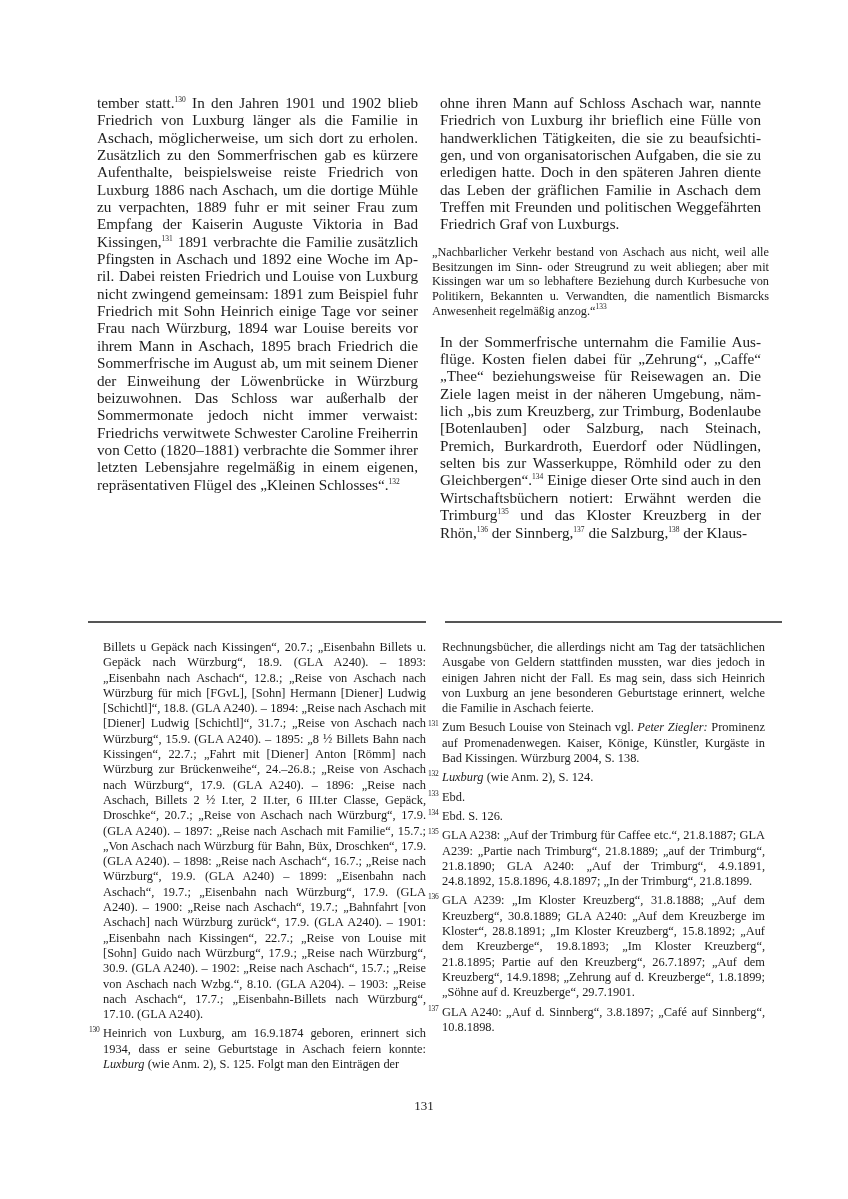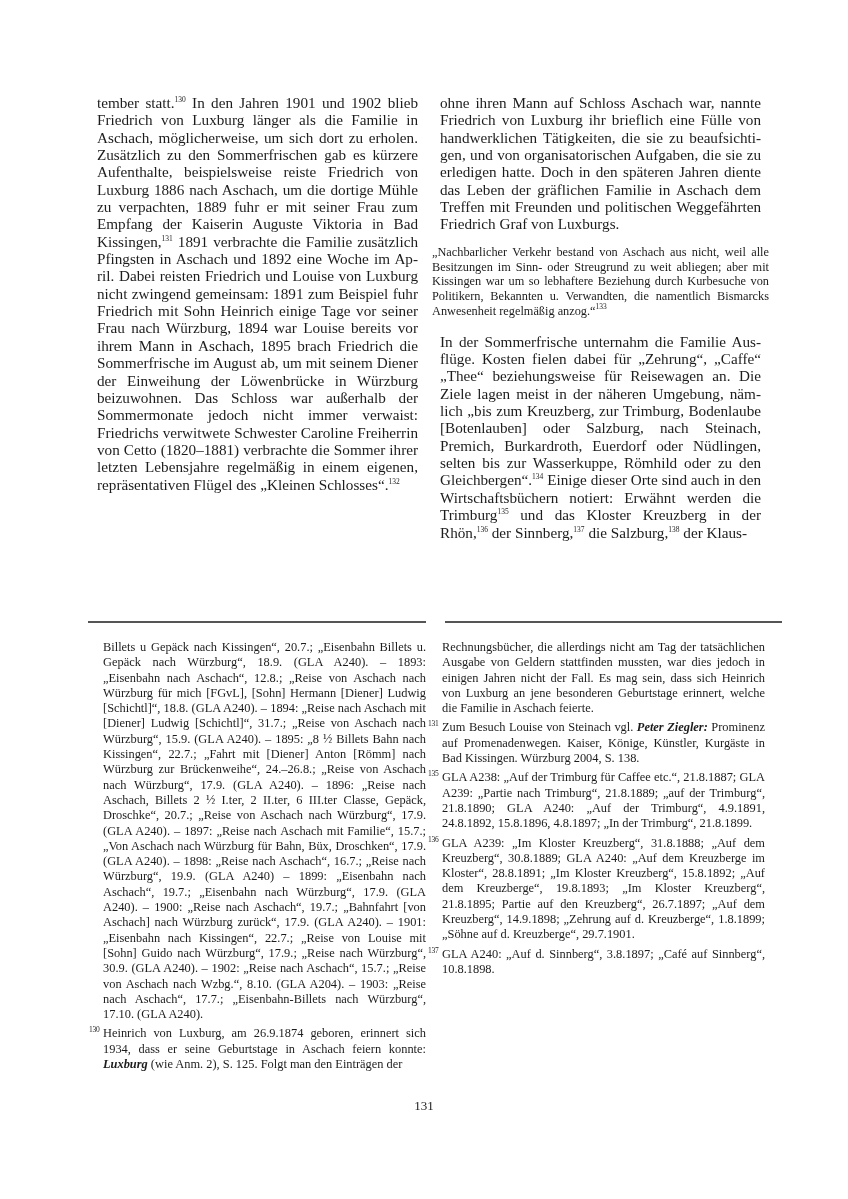--- a/index.html
+++ b/index.html
@@ -14,43 +14,46 @@
   .rule { position:absolute; top:621px; height:1.5px; background:#555; }
   #rule-left { left:88px; width:338px; }
   #rule-right { left:445px; width:337px; }
   .fn-col { font-size:12.4px; line-height:15.3px; }
   #fn-left { left:89px; top:640px; width:337px; }
   #fn-right { left:428px; top:640px; width:337px; }
   .fn { margin:0; padding-left:14px; text-indent:-14px; }
   .fn.cont { padding-left:14px; text-indent:0; }
   .fnnum { font-size:7.5px; vertical-align:5px; display:inline-block; width:14px; text-indent:0; letter-spacing:-0.3px; }
   sup { font-size:7.5px; line-height:0; vertical-align:6px; }
-  i { font-style:italic;font-weight:bold; }
+  i { font-style:italic; }
   #page-number { position:absolute; left:0; width:848px; top:1098px; text-align:center; font-size:13px; }
 </style>
 </head>
 <body>
 
 <div class="col body-col" id="col-left-body">
     <p class="para"><span>tember statt.</span><sup>130</sup><span> In den Jahren 1901 und 1902 blieb Friedrich von Luxburg länger als die Familie in Aschach, möglicherweise, um sich dort zu erholen. Zusätzlich zu den Sommerfrischen gab es kürze­re Aufenthalte, beispielsweise reiste Friedrich von Luxburg 1886 nach Aschach, um die dortige Müh­le zu verpachten, 1889 fuhr er mit seiner Frau zum Empfang der Kaiserin Auguste Viktoria in Bad Kissingen,</span><sup>131</sup><span> 1891 verbrachte die Familie zusätzlich Pfingsten in Aschach und 1892 eine Woche im Ap­ril. Dabei reisten Friedrich und Louise von Lux­burg nicht zwingend gemeinsam: 1891 zum Bei­spiel fuhr Friedrich mit Sohn Heinrich einige Tage vor seiner Frau nach Würzburg, 1894 war Loui­se bereits vor ihrem Mann in Aschach, 1895 brach Friedrich die Sommerfrische im August ab, um mit seinem Diener der Einweihung der Löwenbrücke in Würzburg beizuwohnen. Das Schloss war au­ßerhalb der Sommermonate jedoch nicht immer verwaist: Friedrichs verwitwete Schwester Caro­line Freiherrin von Cetto (1820–1881) verbrachte die Sommer ihrer letzten Lebensjahre regelmäßig in einem eigenen, repräsentativen Flügel des „Klei­nen Schlosses“.</span><sup>132</sup></p>
   </div>
 <div class="col body-col" id="col-right-body">
     <p class="para"><span>ohne ihren Mann auf Schloss Aschach war, nannte Friedrich von Luxburg ihr brieflich eine Fülle von handwerklichen Tätigkeiten, die sie zu beaufsichti­gen, und von organisatorischen Aufgaben, die sie zu erledigen hatte. Doch in den späteren Jahren diente das Leben der gräflichen Familie in Aschach dem Treffen mit Freunden und politischen Wegge­fährten Friedrich Graf von Luxburgs.</span></p>
     <p class="quote"><span>„Nachbarlicher Verkehr bestand von Aschach aus nicht, weil alle Besitzungen im Sinn- oder Streugrund zu weit abliegen; aber mit Kissingen war um so lebhaftere Beziehung durch Kurbesuche von Politikern, Bekannten u. Verwandten, die na­mentlich Bismarcks Anwesenheit regelmäßig anzog.“</span><sup>133</sup></p>
     <p class="para"><span>In der Sommerfrische unternahm die Familie Aus­flüge. Kosten fielen dabei für „Zehrung“, „Caffe“ „Thee“ beziehungsweise für Reisewagen an. Die Ziele lagen meist in der näheren Umgebung, näm­lich „bis zum Kreuzberg, zur Trimburg, Boden­laube [Botenlauben] oder Salzburg, nach Steinach, Premich, Burkardroth, Euerdorf oder Nüdlingen, selten bis zur Wasserkuppe, Römhild oder zu den Gleichbergen“.</span><sup>134</sup><span> Einige dieser Orte sind auch in den Wirtschaftsbüchern notiert: Erwähnt werden die Trimburg</span><sup>135</sup><span> und das Kloster Kreuzberg in der Rhön,</span><sup>136</sup><span> der Sinnberg,</span><sup>137</sup><span> die Salzburg,</span><sup>138</sup><span> der Klaus-</span></p>
   </div>
 
 <div class="rule" id="rule-left"></div>
 <div class="rule" id="rule-right"></div>
 
 <div class="col fn-col" id="fn-left">
     <p class="fn cont"><span>Billets u Gepäck nach Kissingen“, 20.7.; „Eisenbahn Bil­lets u. Gepäck nach Würzburg“, 18.9. (GLA A240). – 1893: „Eisenbahn nach Aschach“, 12.8.; „Reise von Aschach nach Würzburg für mich [FGvL], [Sohn] Hermann [Die­ner] Ludwig [Schichtl]“, 18.8. (GLA A240). – 1894: „Rei­se nach Aschach mit [Diener] Ludwig [Schichtl]“, 31.7.; „Reise von Aschach nach Würzburg“, 15.9. (GLA A240). – 1895: „8 ½ Billets Bahn nach Kissingen“, 22.7.; „Fahrt mit [Diener] Anton [Römm] nach Würzburg zur Brückenwei­he“, 24.–26.8.; „Reise von Aschach nach Würzburg“, 17.9. (GLA A240). – 1896: „Reise nach Aschach, Billets 2 ½ I.ter, 2 II.ter, 6 III.ter Classe, Gepäck, Droschke“, 20.7.; „Rei­se von Aschach nach Würzburg“, 17.9. (GLA A240). – 1897: „Reise nach Aschach mit Familie“, 15.7.; „Von Aschach nach Würzburg für Bahn, Büx, Droschken“, 17.9. (GLA A240). – 1898: „Reise nach Aschach“, 16.7.; „Rei­se nach Würzburg“, 19.9. (GLA A240) – 1899: „Eisenbahn nach Aschach“, 19.7.; „Eisenbahn nach Würzburg“, 17.9. (GLA A240). – 1900: „Reise nach Aschach“, 19.7.; „Bahn­fahrt [von Aschach] nach Würzburg zurück“, 17.9. (GLA A240). – 1901: „Eisenbahn nach Kissingen“, 22.7.; „Reise von Louise mit [Sohn] Guido nach Würzburg“, 17.9.; „Rei­se nach Würzburg“, 30.9. (GLA A240). – 1902: „Reise nach Aschach“, 15.7.; „Reise von Aschach nach Wzbg.“, 8.10. (GLA A204). – 1903: „Reise nach Aschach“, 17.7.; „Eisen­bahn-Billets nach Würzburg“, 17.10. (GLA A240).</span></p>
-    <p class="fn"><span class="fnnum">130</span><span>Heinrich von Luxburg, am 26.9.1874 geboren, erinnert sich 1934, dass er seine Geburtstage in Aschach feiern konnte: </span><i>Luxburg</i><span> (wie Anm. 2), S. 125. Folgt man den Einträgen der</span></p>
+    <p class="fn"><span class="fnnum">130</span><span>Heinrich von Luxburg, am 16.9.1874 geboren, erinnert sich 1934, dass er seine Geburtstage in Aschach feiern konnte: </span><i>Luxburg</i><span> (wie Anm. 2), S. 125. Folgt man den Einträgen der</span></p>
   </div>
 <div class="col fn-col" id="fn-right">
     <p class="fn cont"><span>Rechnungsbücher, die allerdings nicht am Tag der tatsächli­chen Ausgabe von Geldern stattfinden mussten, war dies je­doch in einigen Jahren nicht der Fall. Es mag sein, dass sich Heinrich von Luxburg an jene besonderen Geburtstage er­innert, welche die Familie in Aschach feierte.</span></p>
     <p class="fn"><span class="fnnum">131</span><span>Zum Besuch Louise von Steinach vgl. </span><i>Peter Ziegler:</i><span> Pro­minenz auf Promenadenwegen. Kaiser, Könige, Künstler, Kurgäste in Bad Kissingen. Würzburg 2004, S. 138.</span></p>
+    <p class="fn"><span class="fnnum">132</span><i>Luxburg</i><span> (wie Anm. 2), S. 124.</span></p>
+    <p class="fn"><span class="fnnum">133</span><span>Ebd.</span></p>
+    <p class="fn"><span class="fnnum">134</span><span>Ebd. S. 126.</span></p>
     <p class="fn"><span class="fnnum">135</span><span>GLA A238: „Auf der Trimburg für Caffee etc.“, 21.8.1887; GLA A239: „Partie nach Trimburg“, 21.8.1889; „auf der Trimburg“, 21.8.1890; GLA A240: „Auf der Trimburg“, 4.9.1891, 24.8.1892, 15.8.1896, 4.8.1897; „In der Trim­burg“, 21.8.1899.</span></p>
     <p class="fn"><span class="fnnum">136</span><span>GLA A239: „Im Kloster Kreuzberg“, 31.8.1888; „Auf dem Kreuzberg“, 30.8.1889; GLA A240: „Auf dem Kreuz­berge im Kloster“, 28.8.1891; „Im Kloster Kreuzberg“, 15.8.1892; „Auf dem Kreuzberge“, 19.8.1893; „Im Klos­ter Kreuzberg“, 21.8.1895; Partie auf den Kreuzberg“, 26.7.1897; „Auf dem Kreuzberg“, 14.9.1898; „Zehrung auf d. Kreuzberge“, 1.8.1899; „Söhne auf d. Kreuzberge“, 29.7.1901.</span></p>
     <p class="fn"><span class="fnnum">137</span><span>GLA A240: „Auf d. Sinnberg“, 3.8.1897; „Café auf Sinn­berg“, 10.8.1898.</span></p>
   </div>
 
 <div id="page-number">131</div>
 
 </body></html>

